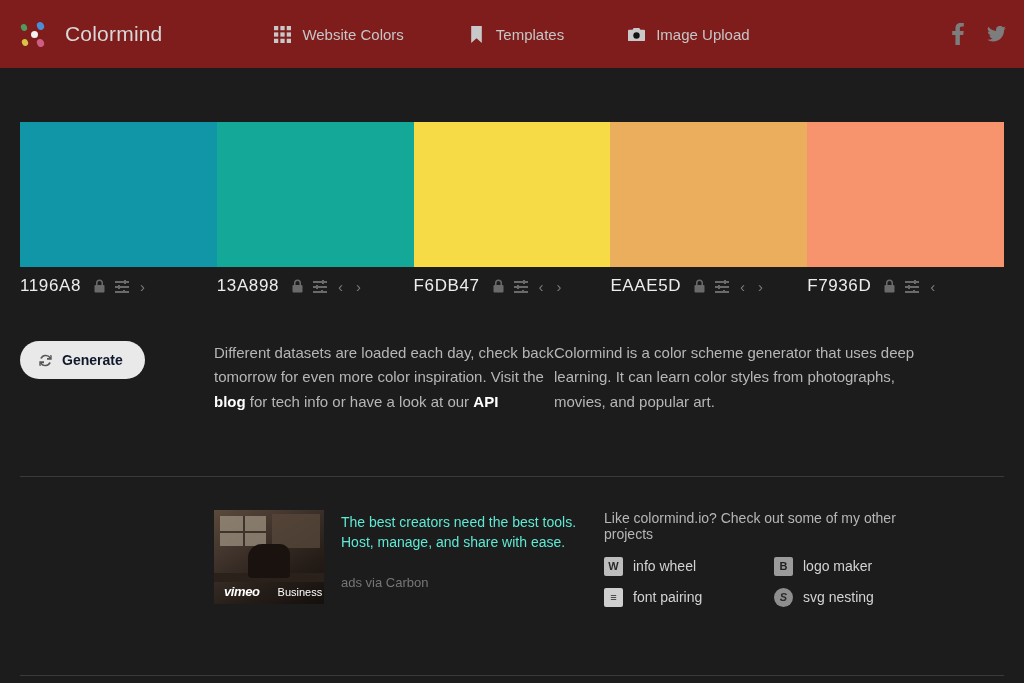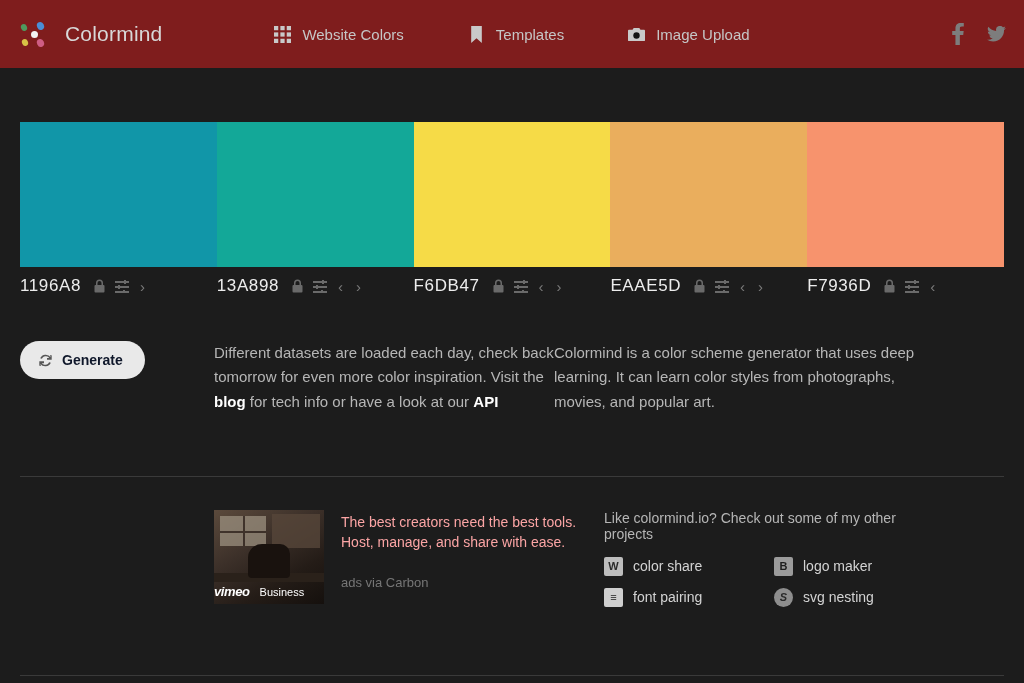--- a/index.html
+++ b/index.html
@@ -119,26 +119,26 @@
   }
   .ad-img .person {
     position:absolute; left:34px; top:34px; width:42px; height:34px;
     background:#19120e; border-radius: 14px 10px 4px 4px;
   }
   .ad-img .bench {
     position:absolute; left:0; bottom:22px; width:100%; height:9px; background:#2a211a;
   }
   .ad-brand {
     position: absolute; left: 0; bottom: 0; width: 100%;
-    padding: 5px 0; color: #fff; font-size: 11px;
-    display: flex; align-items: baseline; gap: 10px;
+    padding: 5px 10px; color: #fff; font-size: 11px;
+    display: flex; align-items: baseline; gap: 18px;
   }
   .ad-brand i { font-style: italic; font-weight: bold; font-size: 13px; letter-spacing:-.4px;}
   .ad-copy { padding-top: 2px; }
-  .ad-text { color: #fca5a5; font-size: 14px; line-height: 1.45; cursor: pointer; }
+  .ad-text { color: #5eead4; font-size: 14px; line-height: 1.45; cursor: pointer; }
   .ad-via { color: #767676; font-size: 13px; margin-top: 23px; cursor: pointer; }
 
   .projects { width: 340px; }
   .proj-head { color: #b6b6b6; font-size: 14px; margin-bottom: 15px; }
   .proj-grid {
     display: grid; grid-template-columns: 1fr 1fr;
     row-gap: 12px; column-gap: 0;
   }
   .proj {
     display: flex; align-items: center; gap: 10px;
@@ -367,21 +367,21 @@
       <div class="ad-text">The best creators need the best tools. Host, manage, and share with ease.</div>
       <div class="ad-via">ads via Carbon</div>
     </div>
   </div>
 
   <div class="projects">
     <div class="proj-head">Like colormind.io? Check out some of my other projects</div>
     <div class="proj-grid">
       <div class="proj">
         <span class="proj-ico ico-wheel">W</span>
-        <span>color share</span>
+        <span>info wheel</span>
       </div>
       <div class="proj">
         <span class="proj-ico ico-logo">B</span>
         <span>logo maker</span>
       </div>
       <div class="proj">
         <span class="proj-ico ico-font">≡</span>
         <span>font pairing</span>
       </div>
       <div class="proj">

